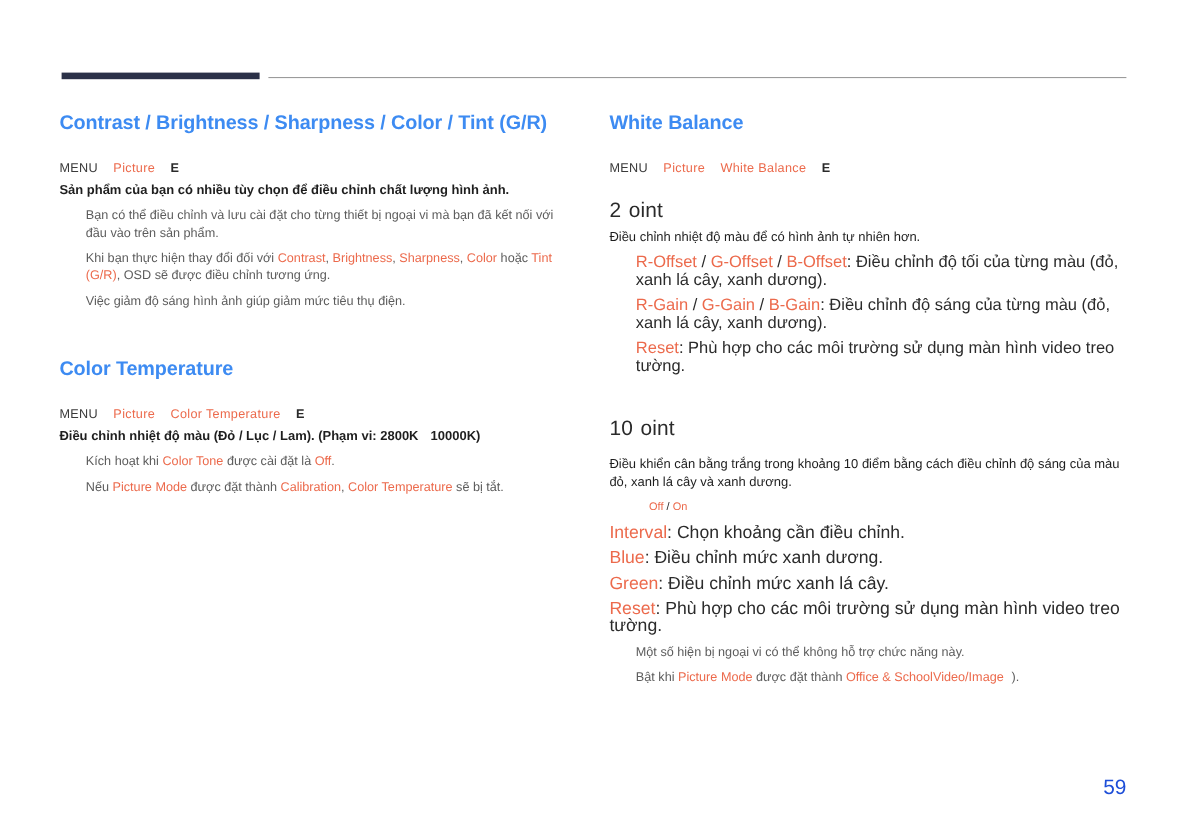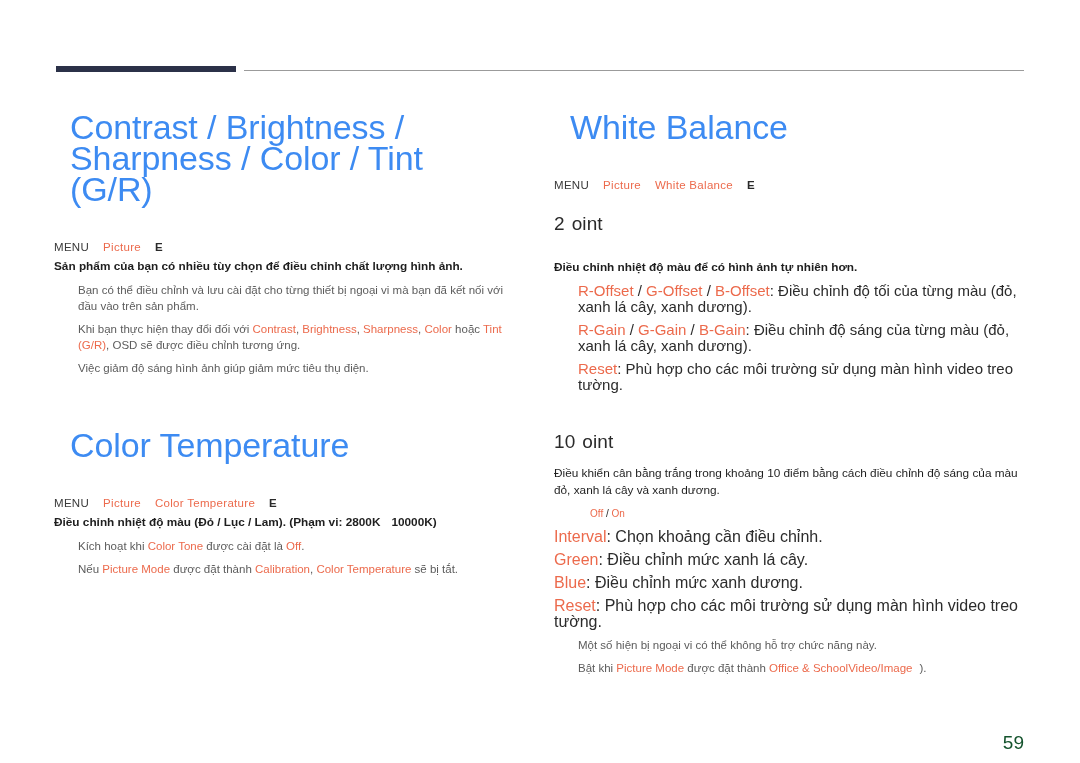--- a/index.html
+++ b/index.html
@@ -51,25 +51,25 @@
   }
   .col {
     position: absolute;
     top: 96px;
   }
   .col-left  { left: 54px;  width: 470px; }
   .col-right { left: 554px; width: 470px; }
 
   
   h1.section-title {
-    font-size: 34px;
-    font-weight: 400;
+    font-size: 18px;
+    font-weight: 700;
     line-height: 31px;
     color: #3d8bf2;
-    margin: 16px;
+    margin: 0;
     letter-spacing: -0.1px;
   }
   .sub-title {
     font-size: 19px;
     font-weight: 400;
     color: #2a2a2a;
     margin: 0;
     letter-spacing: 0.1px;
   }
 
@@ -124,23 +124,22 @@
 
   .spacer-lg { height: 38px; }
   .spacer-md { height: 22px; }
 
   
   .page-number {
     position: absolute;
     right: 56px;
     top: 706px;
     font-size: 19px;
-    color: #14532d;
+    color: #1d4ed8;
     font-weight: 400;
-    margin-top: 26px;
   }
 </style>
 </head>
 <body>
 
 <div class="page">
 
   <div class="header-rule">
     <div class="bar-thick"></div>
     <div class="bar-thin"></div>
@@ -183,43 +182,43 @@
     <h1 class="section-title">White Balance</h1>
 
     <div style="height:20px"></div>
 
     <div class="menu-path"><span class="menu-word">MENU</span><span class="arrow-gap"></span><span class="hl">Picture</span><span class="arrow-gap"></span><span class="hl">White Balance</span><span class="arrow-gap"></span><span class="enter-key">E</span></div>
 
     <div class="spacer-md"></div>
 
     <div class="sub-title"><span>2</span><span class="gap-glyph"></span><span>oint</span></div>
 
-    <p class="lead" style="font-weight:700;color:#1e1e1e;margin-top:24px">Điều chỉnh nhiệt độ màu để có hình ảnh tự nhiên hơn.</p>
+    <p class="lead" style="font-weight:400;color:#1e1e1e;margin-top:4px">Điều chỉnh nhiệt độ màu để có hình ảnh tự nhiên hơn.</p>
 
     <p class="bullet-dark"><span class="o">R-Offset</span><span class="sep"> / </span><span class="o">G-Offset</span><span class="sep"> / </span><span class="o">B-Offset</span><span>: Điều chỉnh độ tối của từng màu (đỏ, xanh lá cây, xanh dương).</span></p>
 
     <p class="bullet-dark"><span class="o">R-Gain</span><span class="sep"> / </span><span class="o">G-Gain</span><span class="sep"> / </span><span class="o">B-Gain</span><span>: Điều chỉnh độ sáng của từng màu (đỏ, xanh lá cây, xanh dương).</span></p>
 
     <p class="bullet-dark"><span class="o">Reset</span><span>: Phù hợp cho các môi trường sử dụng màn hình video treo tường.</span></p>
 
     <div class="spacer-lg"></div>
 
     <div class="sub-title"><span>10</span><span class="gap-glyph"></span><span>oint</span></div>
 
     <p class="lead" style="font-weight:400;color:#1e1e1e;margin-top:12px">Điều khiển cân bằng trắng trong khoảng 10 điểm bằng cách điều chỉnh độ sáng của màu đỏ, xanh lá cây và xanh dương.</p>
 
     <p class="bullet-deep"><span class="o">Off</span><span class="sep"> / </span><span class="o">On</span></p>
 
     <p class="bullet-flush"><span class="o">Interval</span><span>: Chọn khoảng cần điều chỉnh.</span></p>
 
 
+    <p class="bullet-flush"><span class="o">Blue</span><span>: Điều chỉnh mức xanh dương.</span></p>
+
     <p class="bullet-flush"><span class="o">Green</span><span>: Điều chỉnh mức xanh lá cây.</span></p>
 
-    <p class="bullet-flush"><span class="o">Blue</span><span>: Điều chỉnh mức xanh dương.</span></p>
-
     <p class="bullet-flush"><span class="o">Reset</span><span>: Phù hợp cho các môi trường sử dụng màn hình video treo tường.</span></p>
 
     <p class="bullet">Một số hiện bị ngoại vi có thể không hỗ trợ chức năng này.</p>
 
     <p class="bullet"><span>Bật khi </span><span class="o">Picture Mode</span><span> được đặt thành </span><span class="o">Office &amp; School</span><span class="o">Video/Image</span><span class="gap-glyph"></span><span>).</span></p>
 
   </div>
 
   <div class="page-number">59</div>
 

